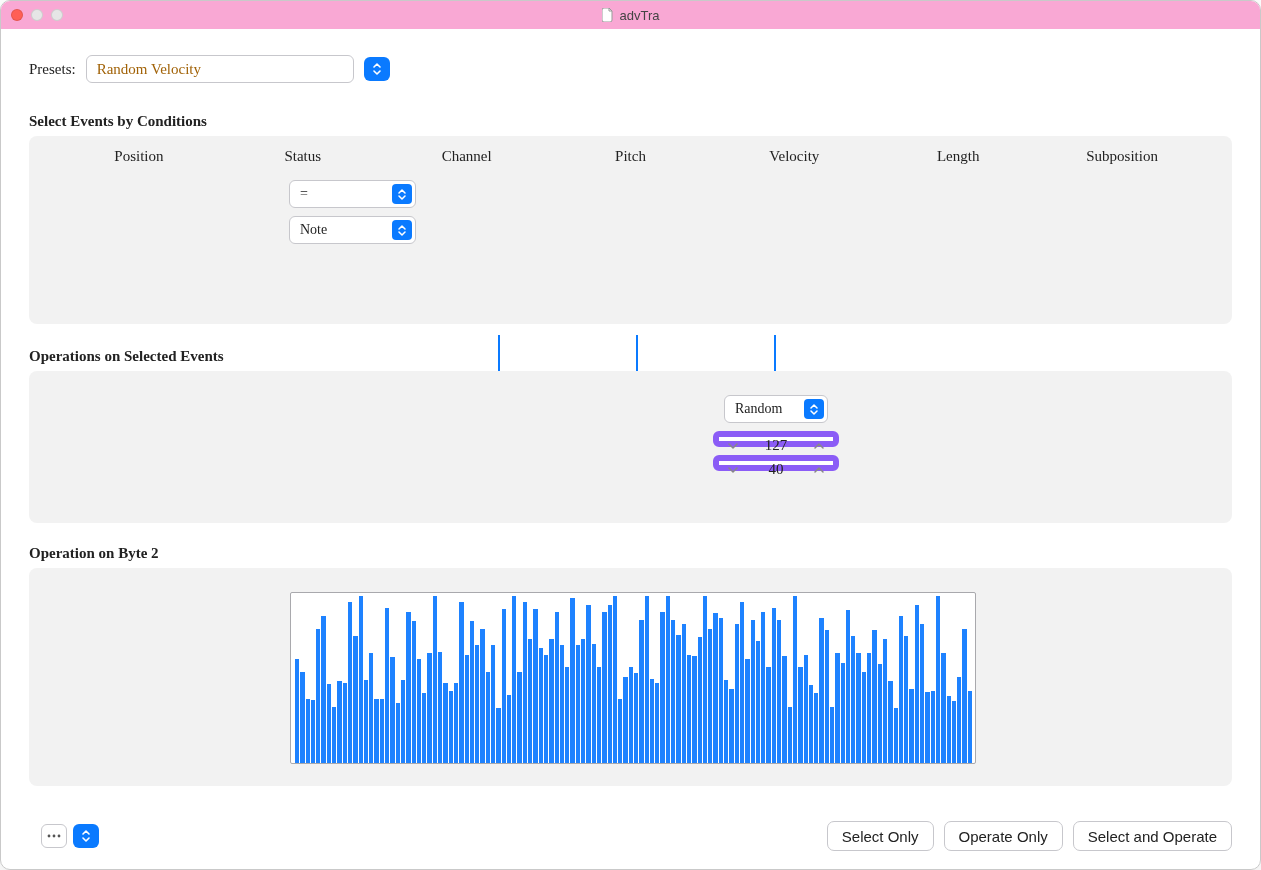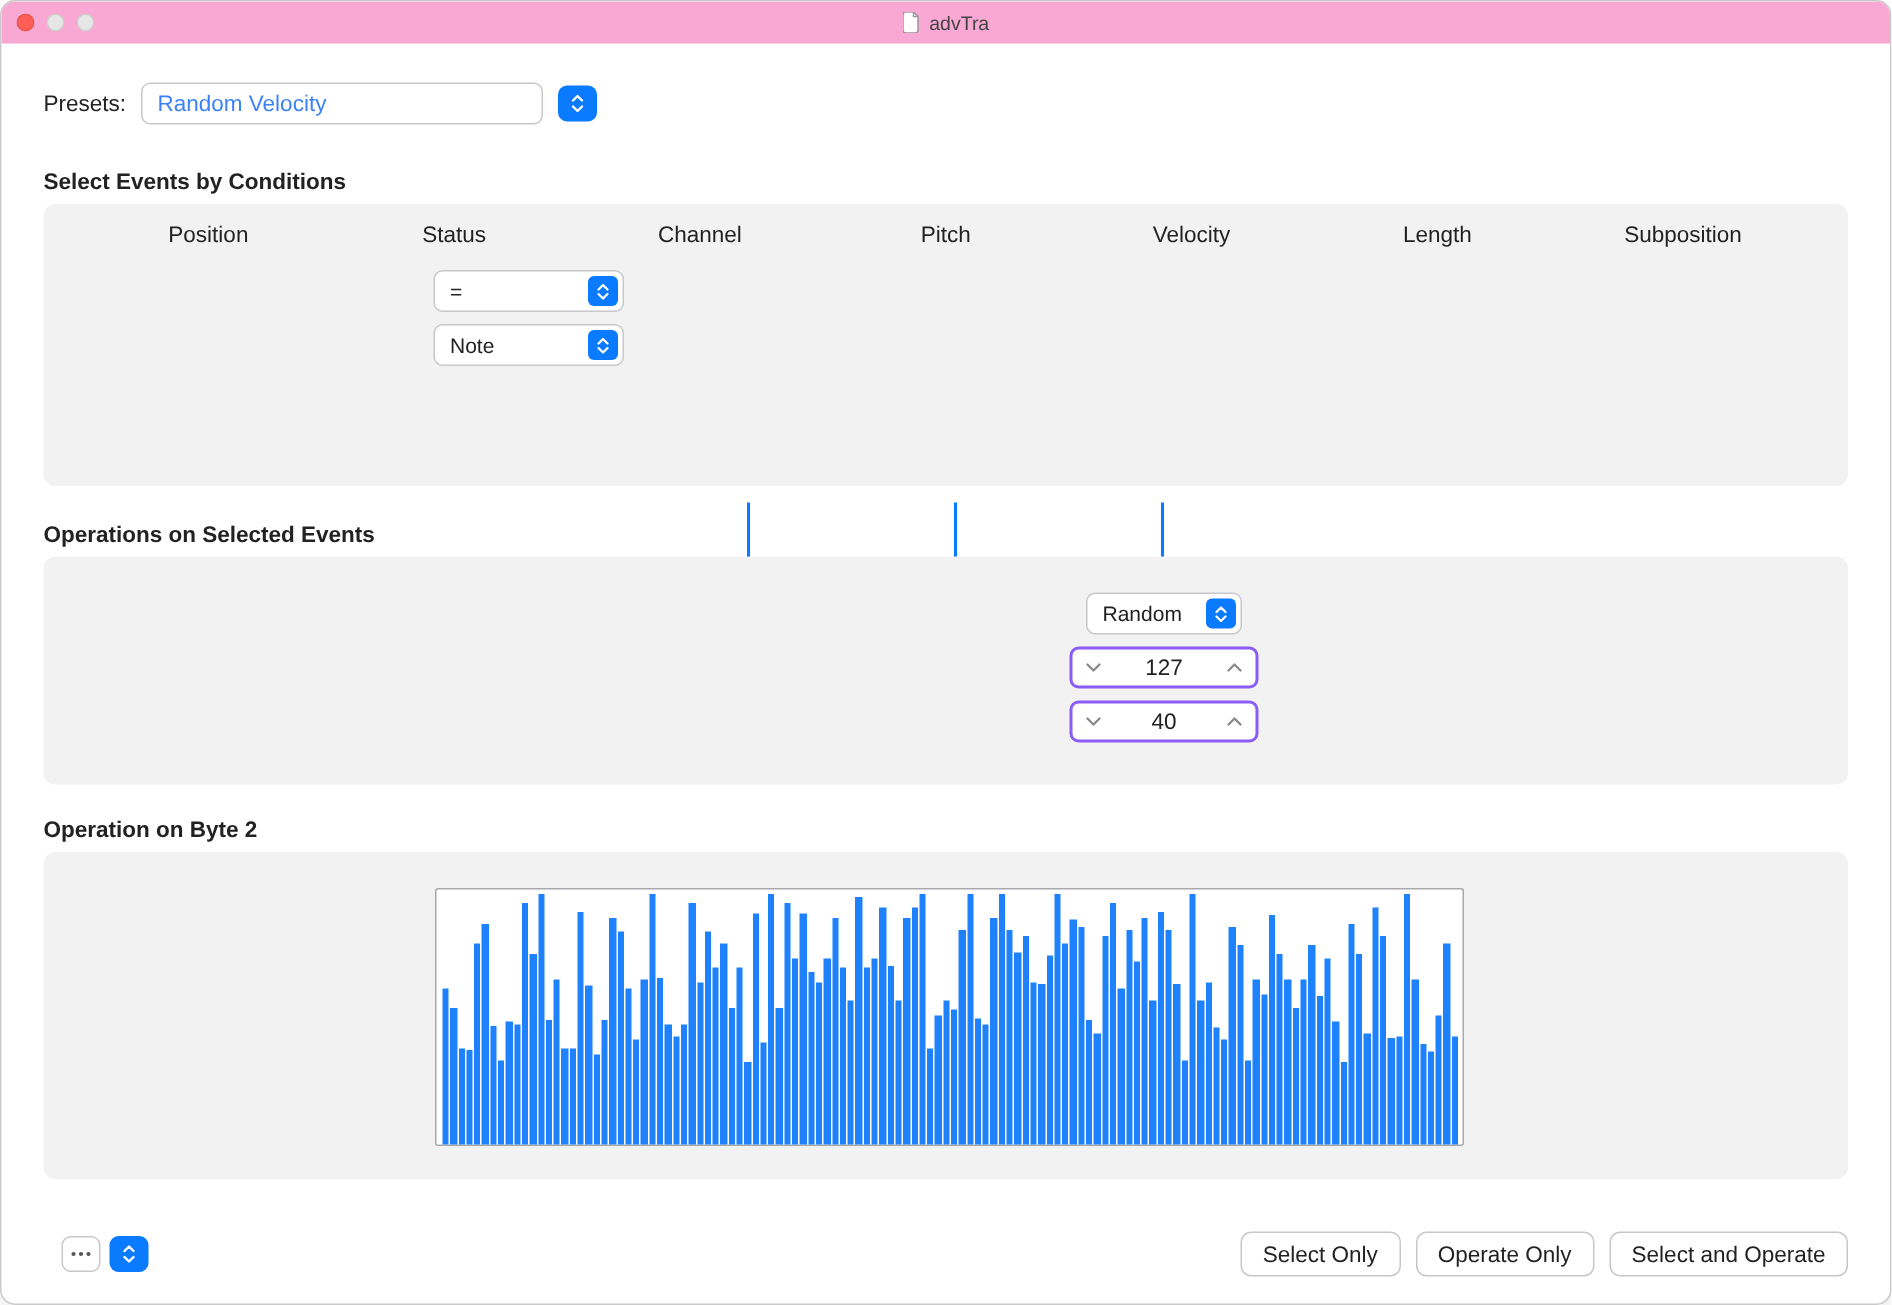--- a/index.html
+++ b/index.html
@@ -46,21 +46,21 @@
   .label { font-size: 15px; color: #222; }
   .field {
     height: 28px;
     background: #fff;
     border: 1px solid #c7c7cc;
     border-radius: 6px;
     padding: 0 10px;
     display: flex;
     align-items: center;
     font-size: 15px;
-    color: #3b82f6;
+    color: #a16207;
   }
   .field.preset { width: 268px; }
   .select-wrap {
     position: relative;
     height: 28px;
     background: #fff;
     border: 1px solid #c7c7cc;
     border-radius: 6px;
     display: flex;
     align-items: center;
@@ -144,23 +144,23 @@
   .ops-controls {
     position: absolute;
     left: 684px;
     top: 24px;
     display: flex;
     flex-direction: column;
     gap: 8px;
     align-items: center;
   }
   .spinner {
-    width: 126px; height: 28px;
-    background: #fff;
-    border: 2px solid #8b5cf6;
+    width: 126px; height: 16px;
+    background: #fff;
+    border: 6px solid #8b5cf6;
     border-radius: 6px;
     display: grid;
     grid-template-columns: 28px 1fr 28px;
     align-items: center;
   }
   .spinner .val {
     text-align: center; font-size: 15px; color: #222;
   }
   .spin-btn {
     height: 100%; display: flex; align-items: center; justify-content: center;
@@ -199,21 +199,21 @@
     height: 30px;
     padding: 0 14px;
     background: #fff;
     border: 1px solid #c7c7cc;
     border-radius: 7px;
     font-size: 15px;
     color: #222;
     display: flex;
     align-items: center;
   }
-  .content-inner { position: relative; }
+  .content-inner { position: relative; font-family: Liberation Serif, serif; }
 </style>
 </head>
 <body>
 
 <div class="window">
 
   <div class="titlebar">
     <div class="traffic">
       <div class="tl-btn tl-red"></div>
       <div class="tl-btn tl-dim"></div>

